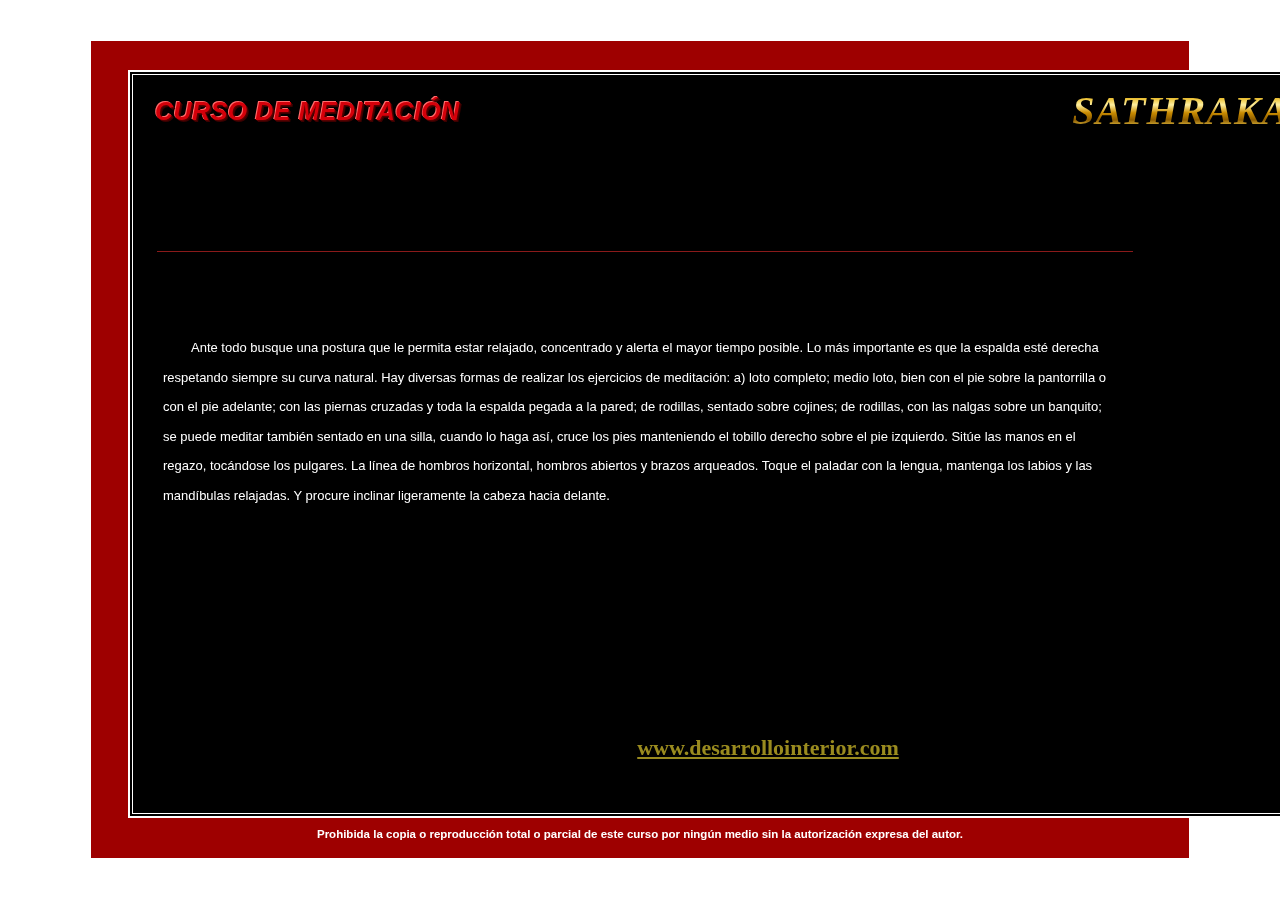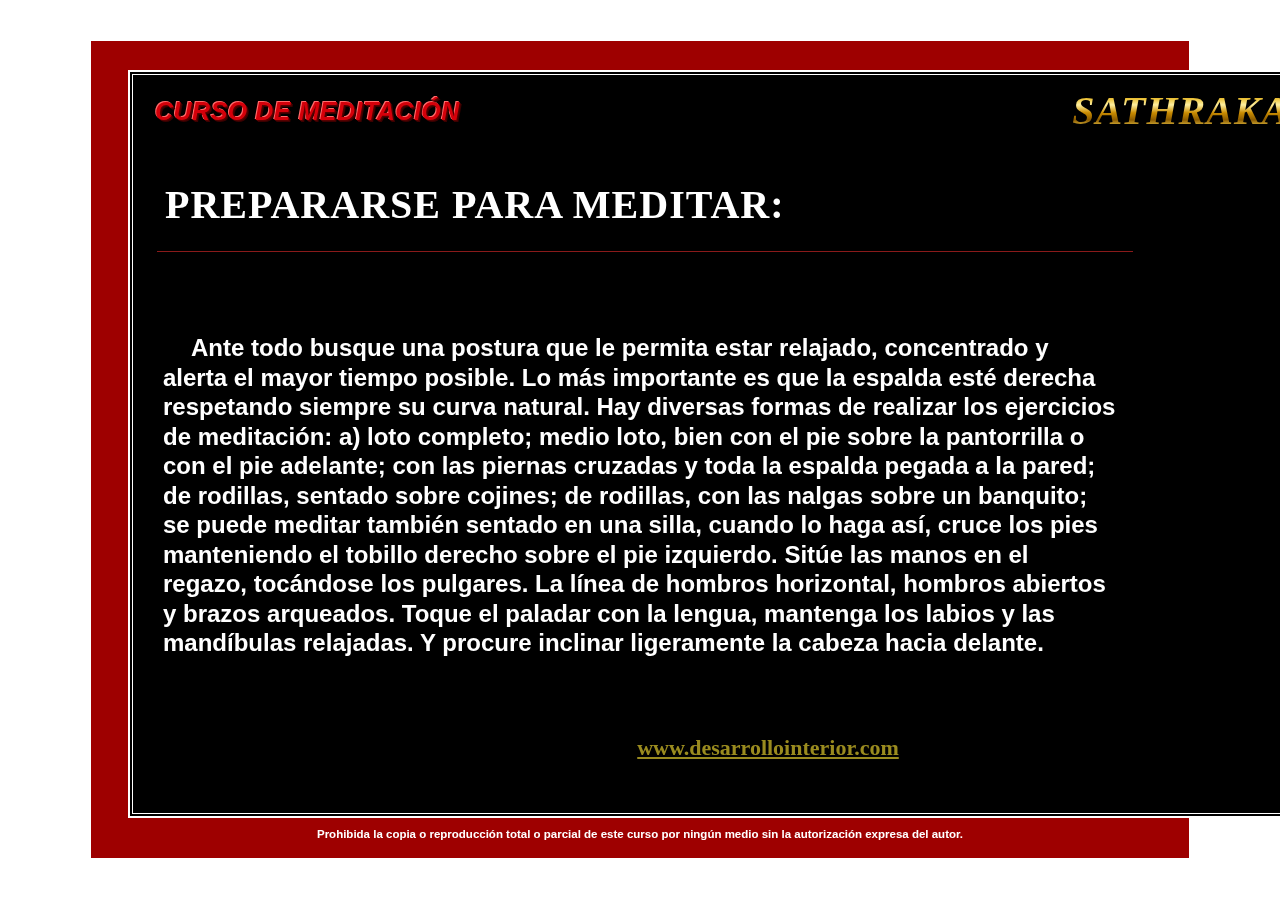--- a/index.html
+++ b/index.html
@@ -111,23 +111,23 @@
     font-size: 37px;
     color: #ffffff;
     font-family: "Liberation Sans", sans-serif;
   }
 
   .body-text {
     position: absolute;
     left: 30px;
     top: 258px;
     width: 955px;
-    font-size: 24px;
+    font-size: 13px;
     line-height: 29.5px;
-    font-weight: bold;
+    font-weight: normal;
     color: #ffffff;
     text-indent: 28px;
     text-align: left;
     font-family: "Liberation Sans", sans-serif;
   }
 
   .page-number {
     position: absolute;
     right: 24px;
     top: 630px;
@@ -169,21 +169,20 @@
 
 <div class="slide-frame">
   <div class="inner-border-outer">
     <div class="inner-border-inner">
       <div class="slide-content">
 
         <div class="course-label">CURSO DE MEDITACIÓN</div>
 
         <div class="brand-logo">SATHRAKAK</div>
 
-        <div class="slide-title">PREPARARSE PARA MEDITAR:</div>
 
         <div class="title-rule"></div>
 
 
         <div class="body-text">Ante todo busque una postura que le permita estar relajado, concentrado y alerta el mayor tiempo posible. Lo más importante es que la espalda esté derecha respetando siempre su curva natural. Hay diversas formas de realizar los ejercicios de meditación: a) loto completo; medio loto, bien con el pie sobre la pantorrilla o con el pie adelante; con las piernas cruzadas y toda la espalda pegada a la pared; de rodillas, sentado sobre cojines; de rodillas, con las nalgas sobre un banquito; se puede meditar también sentado en una silla, cuando lo haga así, cruce los pies manteniendo el tobillo derecho sobre el pie izquierdo. Sitúe las manos en el regazo, tocándose los pulgares. La línea de hombros horizontal, hombros abiertos y brazos arqueados. Toque el paladar con la lengua, mantenga los labios y las mandíbulas relajadas. Y procure inclinar ligeramente la cabeza hacia delante.</div>
 
         <div class="page-number">37</div>
 
         <div class="site-link">www.desarrollointerior.com</div>
 

